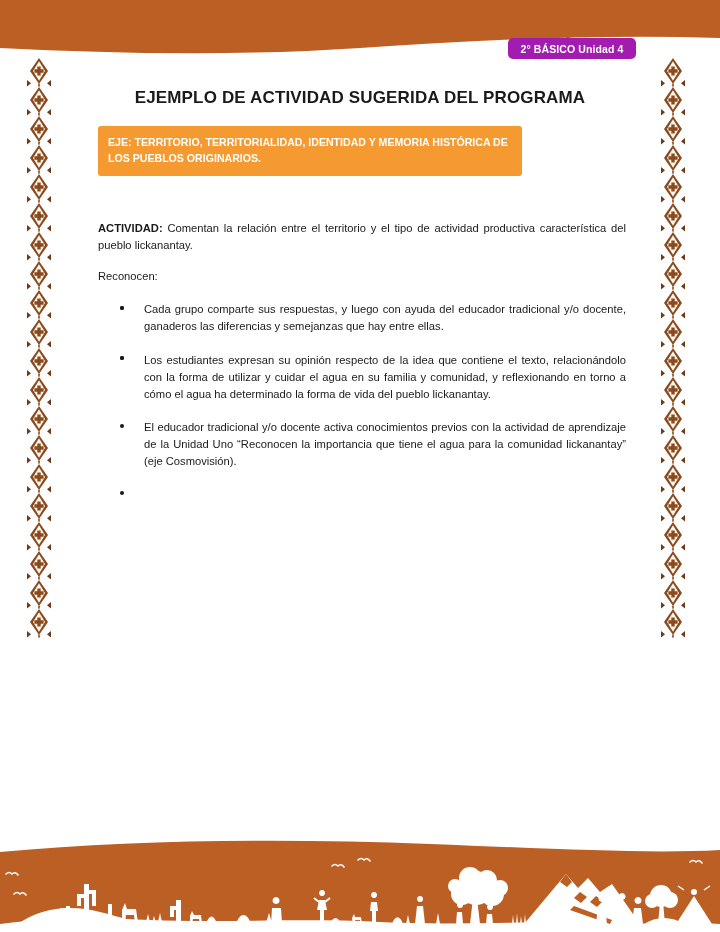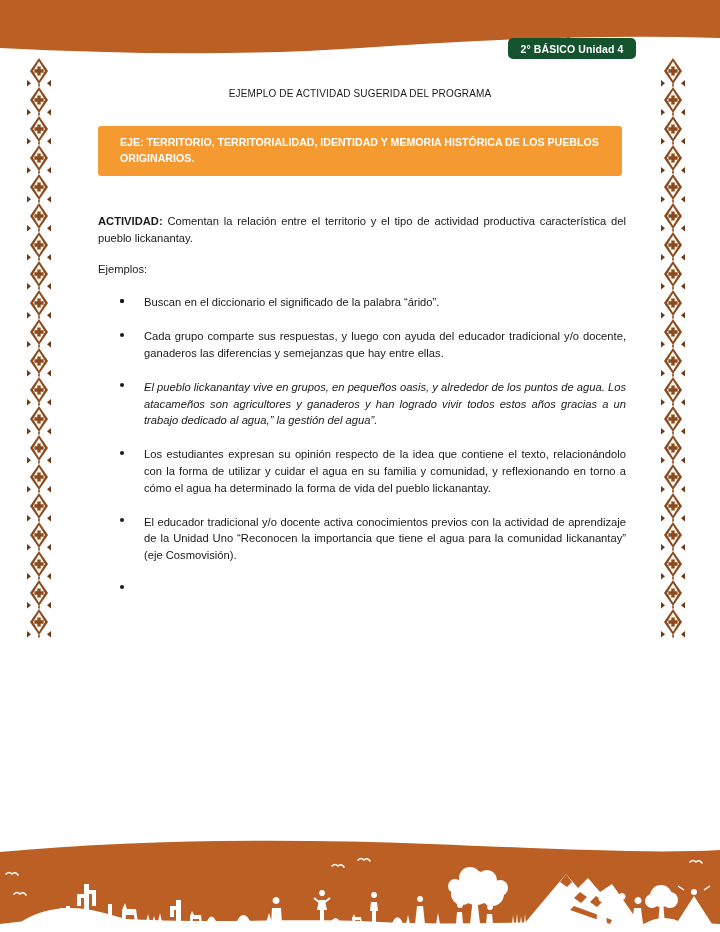--- a/index.html
+++ b/index.html
@@ -22,21 +22,21 @@
   .top-band {
     position: absolute;
     left: 0; top: 0;
     width: 720px; height: 72px;
     pointer-events: none;
   }
   .tab-badge {
     position: absolute;
     left: 508px; top: 38px;
     width: 128px; height: 21px;
-    background: #14532d;
+    background: #a21caf;
     border-radius: 5px;
     color: #ffffff;
     font-size: 10.5px;
     font-weight: bold;
     letter-spacing: .1px;
     display: flex;
     align-items: center;
     justify-content: center;
     white-space: nowrap;
   }
@@ -52,50 +52,50 @@
   .side-border.left  { left: 26px; }
   .side-border.right { left: 660px; }
   .side-border svg { display: block; }
 
   
   .doc-title {
     position: absolute;
     left: 98px; top: 88px;
     width: 524px;
     text-align: center;
-    font-size: 10px;
-    font-weight: normal;
+    font-size: 17px;
+    font-weight: bold;
     color: #1a1a1a;
     letter-spacing: .15px;
   }
   .eje-banner {
     position: absolute;
     left: 98px; top: 126px;
-    width: 524px;
+    width: 424px;
     box-sizing: border-box;
-    padding: 8px 10px 9px 22px;
+    padding: 8px 10px 9px 10px;
     background: #F59A30;
     border-radius: 3px;
     color: #ffffff;
     font-size: 10.6px;
     font-weight: bold;
     line-height: 1.55;
   }
 
   .content {
     position: absolute;
     left: 98px; top: 208px;
     width: 528px;
     font-size: 11.2px;
     color: #1a1a1a;
     line-height: 1.5;
   }
   .activity-line {
     text-align: justify;
-    margin: 5px 0 14px 0;
+    margin: 12px 0 14px 0;
   }
   .activity-line b { font-weight: bold; }
   .examples-label {
     margin: 0 0 10px 0;
   }
 
   ul.bullets {
     list-style: none;
     margin: 0;
     padding: 0;
@@ -209,37 +209,32 @@
   </div>
 
   <div class="doc-title">EJEMPLO DE ACTIVIDAD SUGERIDA DEL PROGRAMA</div>
 
   <div class="eje-banner">EJE: TERRITORIO, TERRITORIALIDAD, IDENTIDAD Y MEMORIA HISTÓRICA DE LOS PUEBLOS ORIGINARIOS.</div>
 
   <div class="content">
     <p class="activity-line">
       <b>ACTIVIDAD:</b><span> Comentan la relación entre el territorio y el tipo de actividad productiva característica del pueblo lickanantay.</span>
     </p>
-    <p class="examples-label">Ejemplos:</p>
+    <p class="examples-label">Reconocen:</p>
 
     <ul class="bullets">
       <li>
         <span class="dot"></span>
       </li>
       <li>
         <span class="dot"></span>
-        <span class="plain nojust">Buscan en el diccionario el significado de la palabra “árido”.</span>
-      </li>
-      <li>
-        <span class="dot"></span>
         <span>Cada grupo comparte sus respuestas, y luego con ayuda del educador tradicional y/o docente, ganaderos las diferencias y semejanzas que hay entre ellas.</span>
       </li>
       <li>
         <span class="dot"></span>
-        <span class="quote">El pueblo lickanantay vive en grupos, en pequeños oasis, y alrededor de los puntos de agua. Los atacameños son agricultores y ganaderos y han logrado vivir todos estos años gracias a un trabajo dedicado al agua,” la gestión del agua”.</span>
       </li>
       <li>
         <span class="dot"></span>
         <span>Los estudiantes expresan su opinión respecto de la idea que contiene el texto, relacionándolo con la forma de utilizar y cuidar el agua en su familia y comunidad, y reflexionando en torno a cómo el agua ha determinado la forma de vida del pueblo lickanantay.</span>
       </li>
       <li>
         <span class="dot"></span>
         <span>El educador tradicional y/o docente activa conocimientos previos con la actividad de aprendizaje de la Unidad Uno “Reconocen la importancia que tiene el agua para la comunidad lickanantay” (eje Cosmovisión).</span>
       </li>
       <li>

